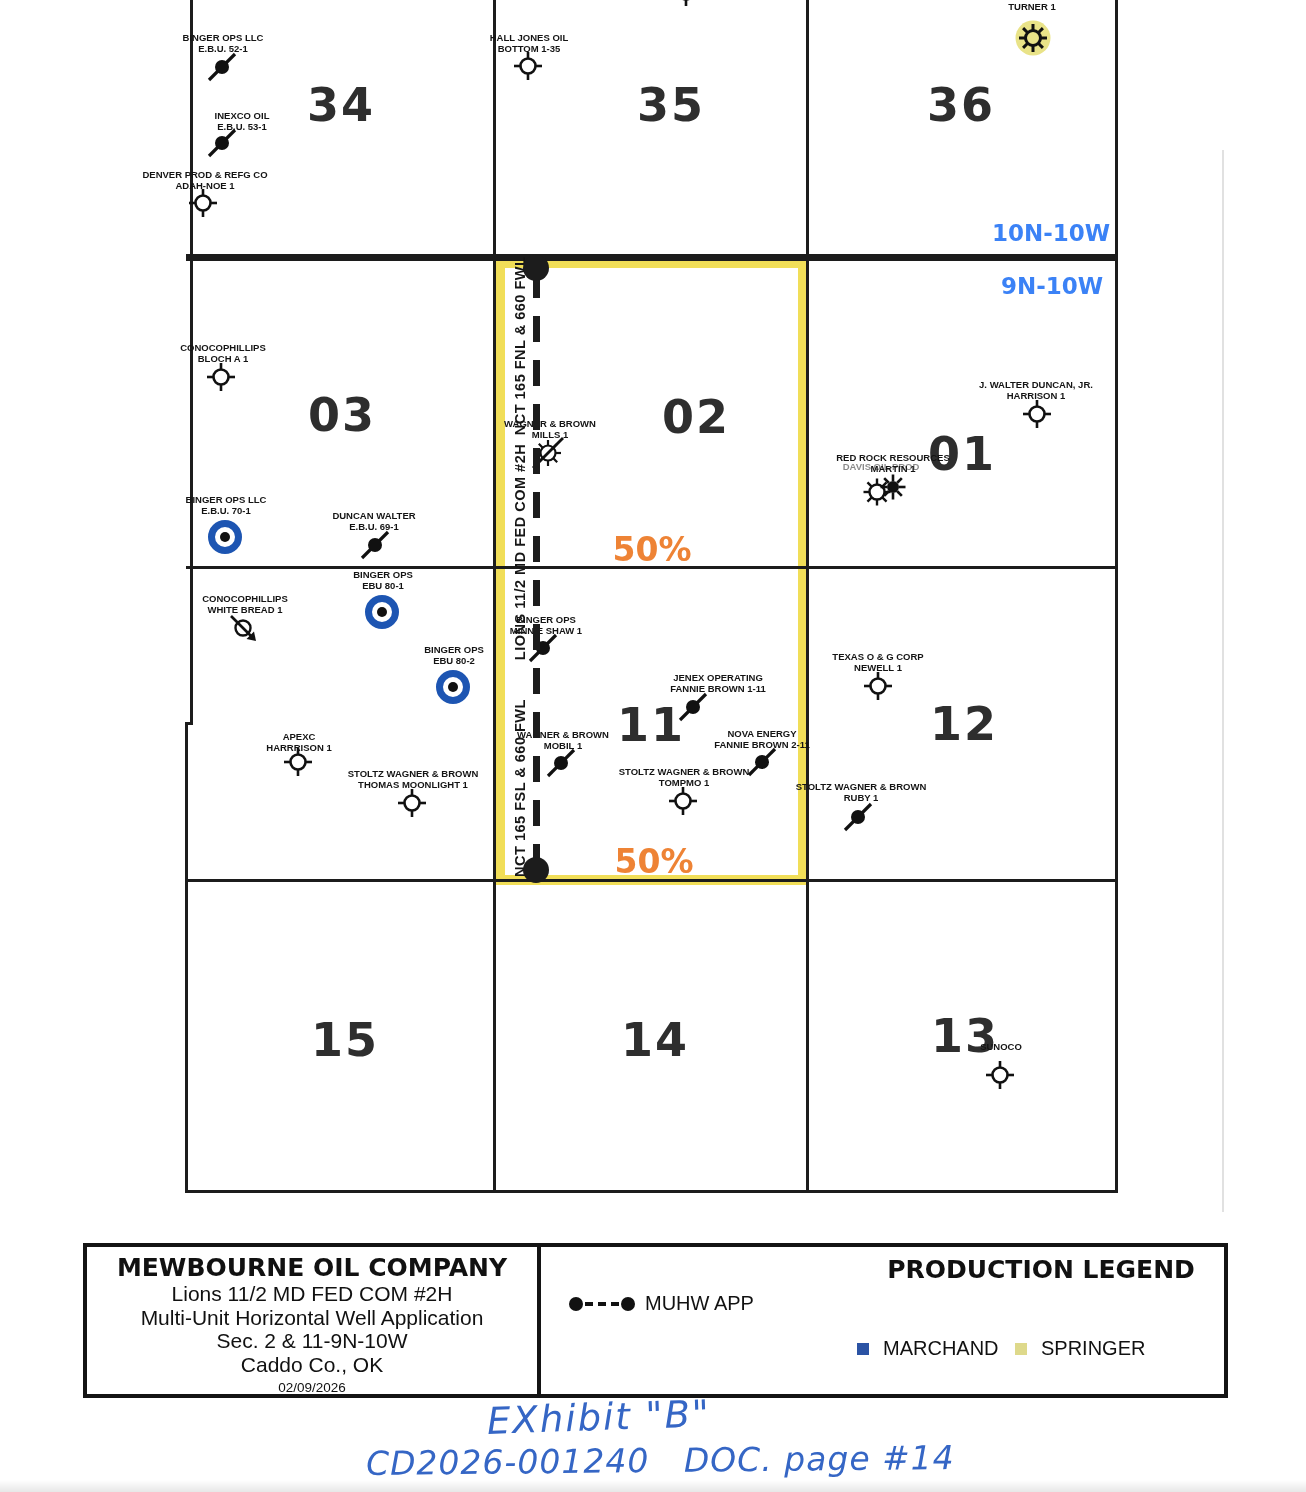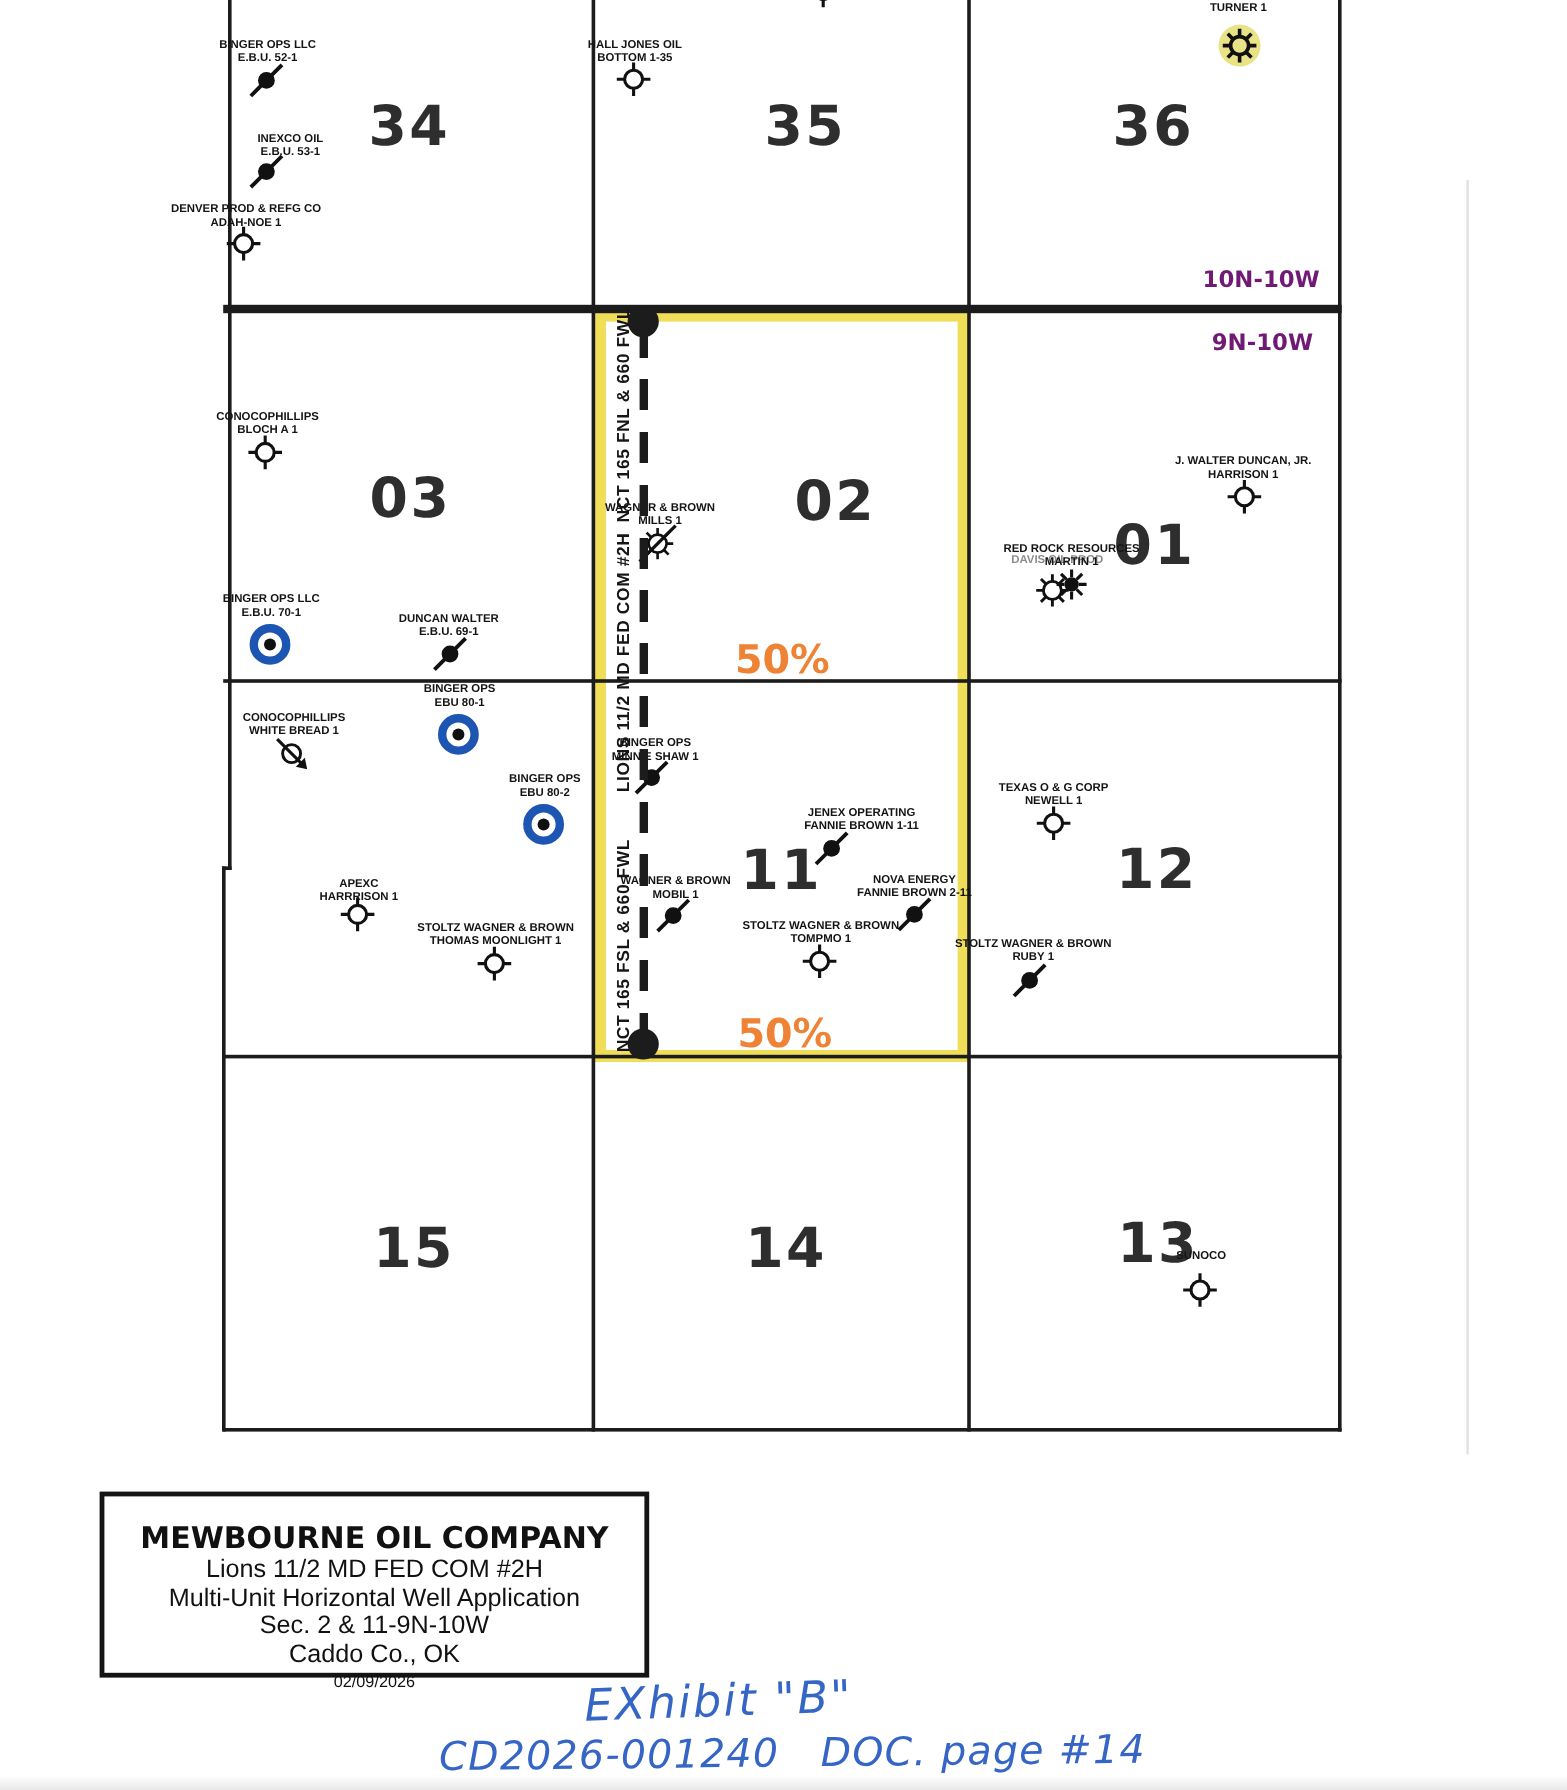--- a/index.html
+++ b/index.html
@@ -14,31 +14,31 @@
      background:repeating-linear-gradient(180deg,#1c1c1c 0 26px,transparent 26px 44px);}
   .lateral-dot{position:absolute;width:26px;height:26px;border-radius:50%;background:#1c1c1c;z-index:7;}
   .vlabel{position:absolute;transform:translate(-50%,-50%) rotate(180deg);writing-mode:vertical-rl;
      font:bold 14.5px "Liberation Sans",sans-serif;color:#161616;letter-spacing:.5px;
      white-space:nowrap;z-index:6;}
   .secnum{position:absolute;transform:translate(-50%,-50%);font-family:"DejaVu Sans",sans-serif;
      font-weight:bold;font-size:46px;color:#2e2e2e;letter-spacing:2px;z-index:3;}
   .pct{position:absolute;transform:translate(-50%,-50%);font-family:"DejaVu Sans",sans-serif;
      font-weight:bold;font-size:33px;color:var(--pct-orange);z-index:5;}
   .twp{position:absolute;transform:translate(-50%,-50%);font-family:"DejaVu Sans",sans-serif;
-     font-weight:bold;font-size:19px;color:#701a75;z-index:5;}
+     font-weight:bold;font-size:23px;color:#3b82f6;z-index:5;}
   .wsym{position:absolute;width:44px;height:44px;z-index:5;}
   .wlabel{position:absolute;transform:translateX(-50%);text-align:center;
      font:bold 9.5px "Liberation Sans",sans-serif;line-height:1.15;white-space:nowrap;
      color:#141414;z-index:6;}
   .wlabel.faded{opacity:.5;}
   
   .box{position:absolute;border:4px solid #141414;background:#fff;box-sizing:border-box;}
   #titleblock{left:83px;top:1243px;width:458px;height:155px;text-align:center;}
   #legendblock{left:537px;top:1243px;width:691px;height:155px;}
-  .tb-company{margin-top:20px;font-family:"DejaVu Sans",sans-serif;font-weight:bold;font-size:25px;color:#111;}
+  .tb-company{margin-top:6px;font-family:"DejaVu Sans",sans-serif;font-weight:bold;font-size:25px;color:#111;}
   .tb-line{font-size:21px;color:#111;line-height:1.13;}
   .tb-date{font-size:13.5px;color:#111;margin-top:3px;}
   .lg-title{position:absolute;left:310px;top:8px;width:380px;text-align:center;
      font-family:"DejaVu Sans",sans-serif;font-weight:bold;font-size:25px;color:#111;}
   .lg-muhw{position:absolute;left:28px;top:45px;display:flex;align-items:center;gap:10px;
      font-size:20px;color:#111;}
   .muhw-glyph{display:inline-flex;align-items:center;}
   .muhw-dot{width:14px;height:14px;border-radius:50%;background:#111;}
   .muhw-dash{width:34px;height:0;border-top:4px dashed #111;margin:0 2px;}
   .lg-item{position:absolute;top:90px;display:flex;align-items:center;gap:14px;font-size:20px;color:#111;}
@@ -364,16 +364,35 @@
 
   <div class="box" id="titleblock">
     <div class="tb-company">MEWBOURNE OIL COMPANY</div>
     <div class="tb-line">Lions 11/2 MD FED COM #2H</div>
     <div class="tb-line">Multi-Unit Horizontal Well Application</div>
     <div class="tb-line">Sec. 2 &amp; 11-9N-10W</div>
     <div class="tb-line">Caddo Co., OK</div>
     <div class="tb-date">02/09/2026</div>
   </div>
 
+  <div class="box" id="legendblock">
+    <div class="lg-title">PRODUCTION LEGEND</div>
+    <div class="lg-muhw">
+      <span class="muhw-glyph">
+        <span class="muhw-dot"></span>
+          <span class="muhw-dash"></span>
+          <span class="muhw-dot"></span>
+      </span>
+      <span>MUHW APP</span>
+    </div>
+    <div class="lg-item" style="left:316px;">
+      <span class="lg-swatch" id="sw-marchand" style="background: rgb(43, 83, 164);"></span>
+      <span>MARCHAND</span>
+    </div>
+    <div class="lg-item" style="left:474px;">
+      <span class="lg-swatch" id="sw-springer" style="background: rgb(222, 217, 139);"></span>
+      <span>SPRINGER</span>
+    </div>
+  </div>
 
   <div class="hand" id="hand1">EXhibit "B"</div>
   <div class="hand" id="hand2">CD2026-001240   DOC. page #14</div>
 </div>
 
 </body></html>

